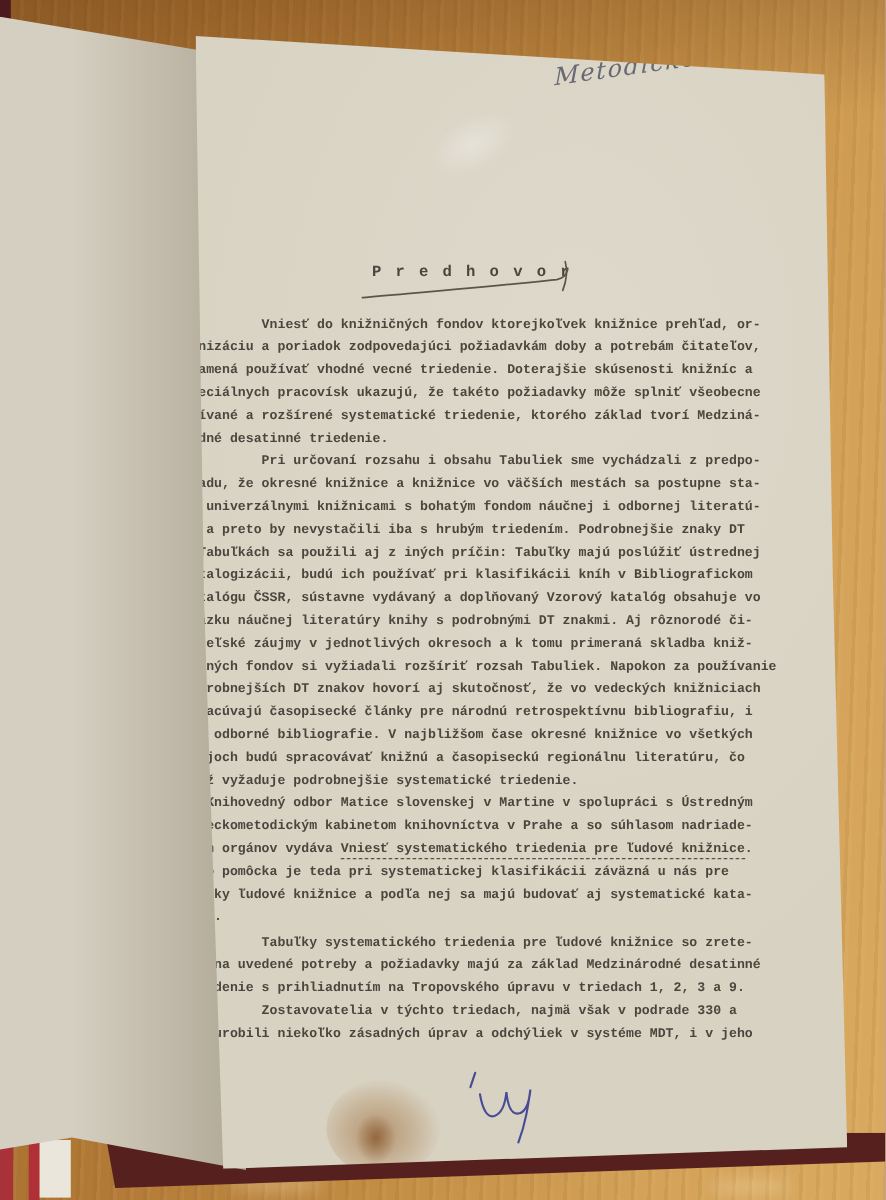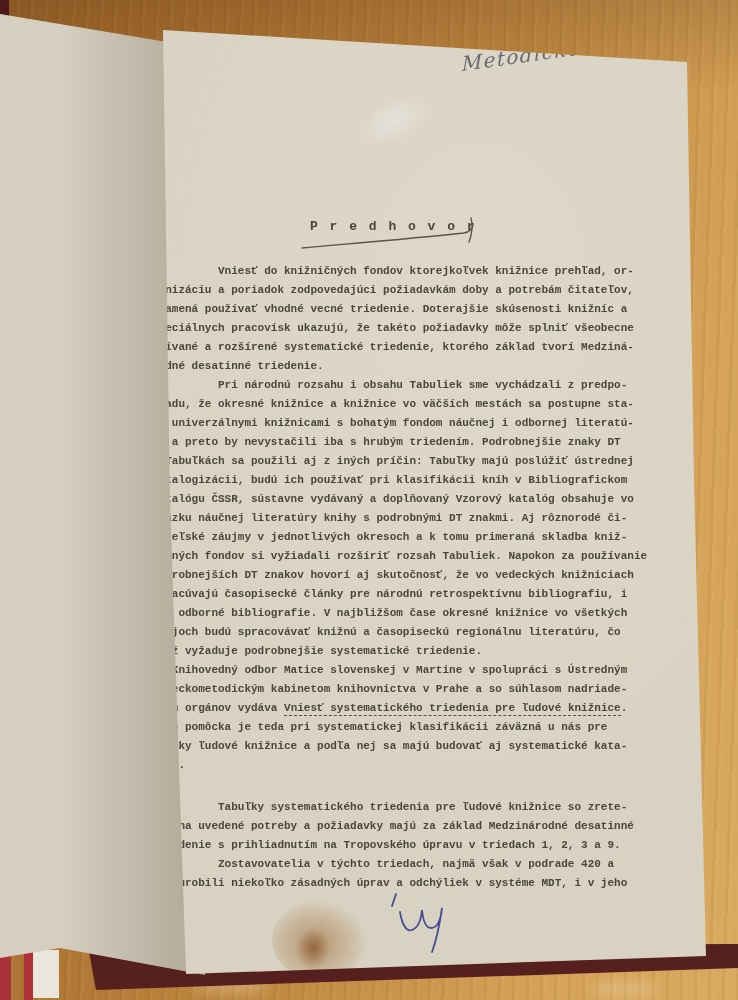--- a/index.html
+++ b/index.html
@@ -36,21 +36,21 @@
       radial-gradient(ellipse at 65% 30%,#ded8ca 0%,rgba(222,216,202,0) 60%),
       linear-gradient(100deg,#c7c0af 0%,rgba(216,210,195,0) 16%),
       linear-gradient(rgba(120,90,50,.16),rgba(120,90,50,0) 3%);
     filter:drop-shadow(0 3px 3px rgba(60,35,15,.35));}
 
   
   .typed{position:absolute;left:152px;top:262px;width:520px;
     font-family:"Liberation Mono","DejaVu Sans Mono",monospace;
     font-size:11px;font-weight:700;color:#4b463d;line-height:19px;}
   .line{white-space:pre;height:19px;}
-  .para.gap{margin-top:23px;}
+  .para.gap{margin-top:2px;}
   .dashed-underline{border-bottom:1.6px dashed #554f44;padding-bottom:1px;}
 
   .doc-title{position:absolute;left:310px;top:219px;
     font-family:"Liberation Mono","DejaVu Sans Mono",monospace;
     font-size:13px;font-weight:700;letter-spacing:2px;color:#4b463d;white-space:pre;}
   .title-underline{position:absolute;left:298px;top:212px;}
 
   
   .handwriting{position:absolute;left:462px;top:52px;width:280px;
     font-family:"DejaVu Serif","Liberation Serif",serif;font-style:italic;
@@ -101,21 +101,21 @@
   <div class="typed">
       <div class="para">
         <div class="line">          Vniesť do knižničných fondov ktorejkoľvek knižnice prehľad, or-</div>
         <div class="line">ganizáciu a poriadok zodpovedajúci požiadavkám doby a potrebám čitateľov,</div>
         <div class="line">znamená používať vhodné vecné triedenie. Doterajšie skúsenosti knižníc a</div>
         <div class="line">špeciálnych pracovísk ukazujú, že takéto požiadavky môže splniť všeobecne</div>
         <div class="line">užívané a rozšírené systematické triedenie, ktorého základ tvorí Medziná-</div>
         <div class="line">rodné desatinné triedenie.</div>
       </div>
       <div class="para">
-        <div class="line">          Pri národnú rozsahu i obsahu Tabuliek sme vychádzali z predpo-</div>
+        <div class="line">          Pri určovaní rozsahu i obsahu Tabuliek sme vychádzali z predpo-</div>
         <div class="line">kladu, že okresné knižnice a knižnice vo väčších mestách sa postupne sta-</div>
         <div class="line">nú univerzálnymi knižnicami s bohatým fondom náučnej i odbornej literatú-</div>
         <div class="line">ry a preto by nevystačili iba s hrubým triedením. Podrobnejšie znaky DT</div>
         <div class="line">v Tabuľkách sa použili aj z iných príčin: Tabuľky majú poslúžiť ústrednej</div>
         <div class="line">katalogizácii, budú ich používať pri klasifikácii kníh v Bibliografickom</div>
         <div class="line">katalógu ČSSR, sústavne vydávaný a doplňovaný Vzorový katalóg obsahuje vo</div>
         <div class="line">zväzku náučnej literatúry knihy s podrobnými DT znakmi. Aj rôznorodé či-</div>
         <div class="line">tateľské záujmy v jednotlivých okresoch a k tomu primeraná skladba kniž-</div>
         <div class="line">ničných fondov si vyžiadali rozšíriť rozsah Tabuliek. Napokon za používanie</div>
         <div class="line">podrobnejších DT znakov hovorí aj skutočnosť, že vo vedeckých knižniciach</div>
@@ -131,21 +131,21 @@
         <div class="line">Táto pomôcka je teda pri systematickej klasifikácii záväzná u nás pre</div>
         <div class="line">všetky ľudové knižnice a podľa nej sa majú budovať aj systematické kata-</div>
         <div class="line">lógy.</div>
       </div>
       <div class="para gap">
         <div class="line">          Tabuľky systematického triedenia pre ľudové knižnice so zrete-</div>
         <div class="line">ľom na uvedené potreby a požiadavky majú za základ Medzinárodné desatinné</div>
         <div class="line">triedenie s prihliadnutím na Tropovského úpravu v triedach 1, 2, 3 a 9.</div>
       </div>
       <div class="para">
-        <div class="line">          Zostavovatelia v týchto triedach, najmä však v podrade 420 a</div>
+        <div class="line">          Zostavovatelia v týchto triedach, najmä však v podrade 330 a</div>
         <div class="line">338 urobili niekoľko zásadných úprav a odchýliek v systéme MDT, i v jeho</div>
       </div>
     </div>
 
   <div class="stain"></div>
   <div class="stain-core"></div>
 
   <svg class="ink-squiggle" width="80" height="72" viewBox="0 0 80 72">
     <path d="M14,18 L18,6" fill="none" stroke="#383d8f" stroke-width="1.8" stroke-linecap="round" opacity="0.9"></path>
     <path d="M22,24 C24,36 28,44 34,42 C40,40 43,32 44,22 C45,32 47,40 53,40 C60,40 63,30 64,20 C62,34 60,48 54,64" fill="none" stroke="#383d8f" stroke-width="1.8" stroke-linecap="round" opacity="0.9"></path>

